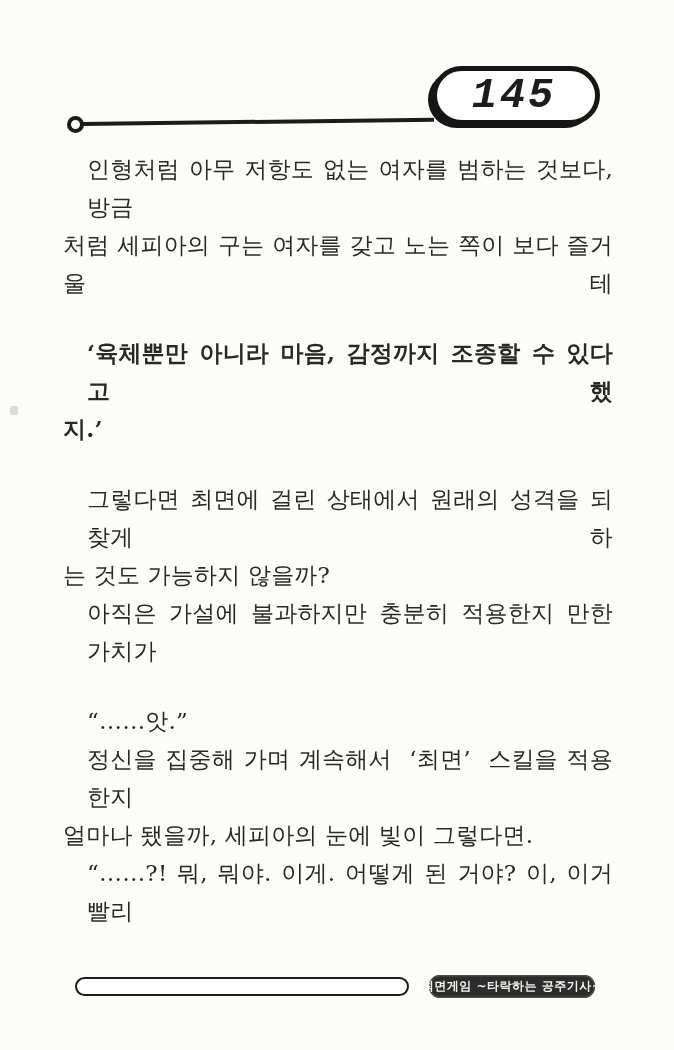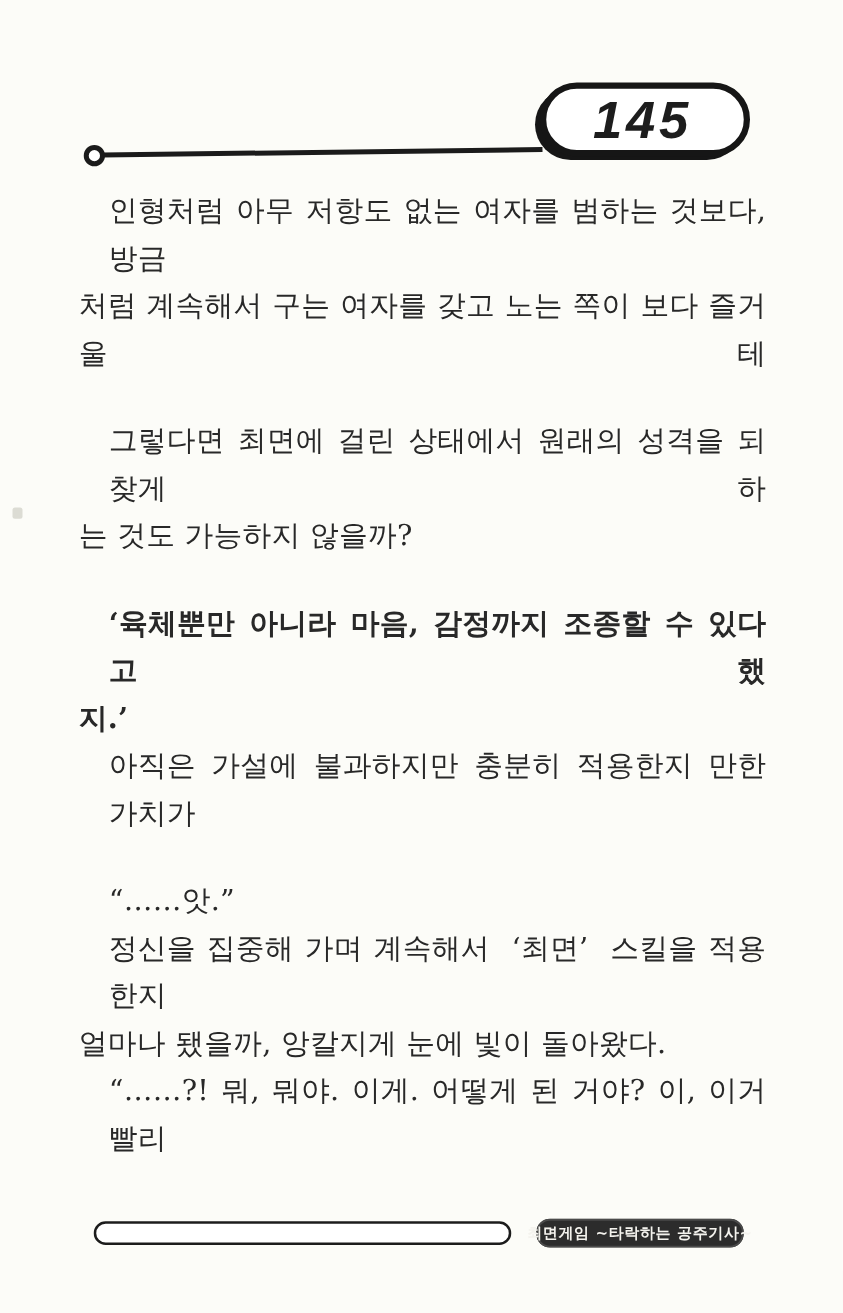--- a/index.html
+++ b/index.html
@@ -28,21 +28,21 @@
   .page-capsule{
     position:absolute;left:432px;top:66px;
     width:158px;height:49px;
     background:#fff;
     border:5px solid #161616;
     border-radius:30px;
     box-shadow:-5px 4px 0 -1px #161616;
     display:flex;align-items:center;justify-content:center;
   }
   .page-capsule .num{
-    font-family:Liberation Sans, sans-serif;
+    font-family:Liberation Mono, monospace;
     font-weight:bold;font-style:italic;
     font-size:42px;letter-spacing:3px;
     color:#1d1d1d;
     line-height:1;
     padding-right:4px;
   }
   
   .body-text{
     position:absolute;left:63px;top:150px;
     width:550px;
@@ -94,39 +94,39 @@
   <div class="hdr-line"></div>
   <div class="page-capsule">
     <span class="num">145</span>
   </div>
 
   <div class="artifact"></div>
 
   <div class="body-text" id="body-text">
       <div class="paragraph">
         <div class="line first just">인형처럼 아무 저항도 없는 여자를 범하는 것보다, 방금</div>
-        <div class="line just">처럼 계속해서 구는 여자를 갖고 노는 쪽이 보다 즐거울 테</div>
+        <div class="line just">처럼 세피아의 구는 여자를 갖고 노는 쪽이 보다 즐거울 테</div>
+      </div>
+      <div class="paragraph bold spaced">
+        <div class="line first just">‘육체뿐만 아니라 마음, 감정까지 조종할 수 있다고 했</div>
+        <div class="line">지.’</div>
       </div>
       <div class="paragraph spaced">
         <div class="line first just">그렇다면 최면에 걸린 상태에서 원래의 성격을 되찾게 하</div>
         <div class="line">는 것도 가능하지 않을까?</div>
-      </div>
-      <div class="paragraph bold spaced">
-        <div class="line first just">‘육체뿐만 아니라 마음, 감정까지 조종할 수 있다고 했</div>
-        <div class="line">지.’</div>
       </div>
       <div class="paragraph">
         <div class="line first just">아직은 가설에 불과하지만 충분히 적용한지 만한 가치가</div>
       </div>
       <div class="paragraph spaced">
         <div class="line first">“……앗.”</div>
       </div>
       <div class="paragraph">
         <div class="line first just">정신을 집중해 가며 계속해서  ‘최면’  스킬을 적용한지</div>
-        <div class="line">얼마나 됐을까, 앙칼지게 눈에 빛이 돌아왔다.</div>
+        <div class="line">얼마나 됐을까, 세피아의 눈에 빛이 그렇다면.</div>
       </div>
       <div class="paragraph">
         <div class="line first just">“……?! 뭐, 뭐야. 이게. 어떻게 된 거야? 이, 이거 빨리</div>
       </div>
     </div>
 
   <div class="footer-pill"></div>
   <div class="footer-badge">
     <span class="t">최면게임 ~타락하는 공주기사~</span>
   </div>

